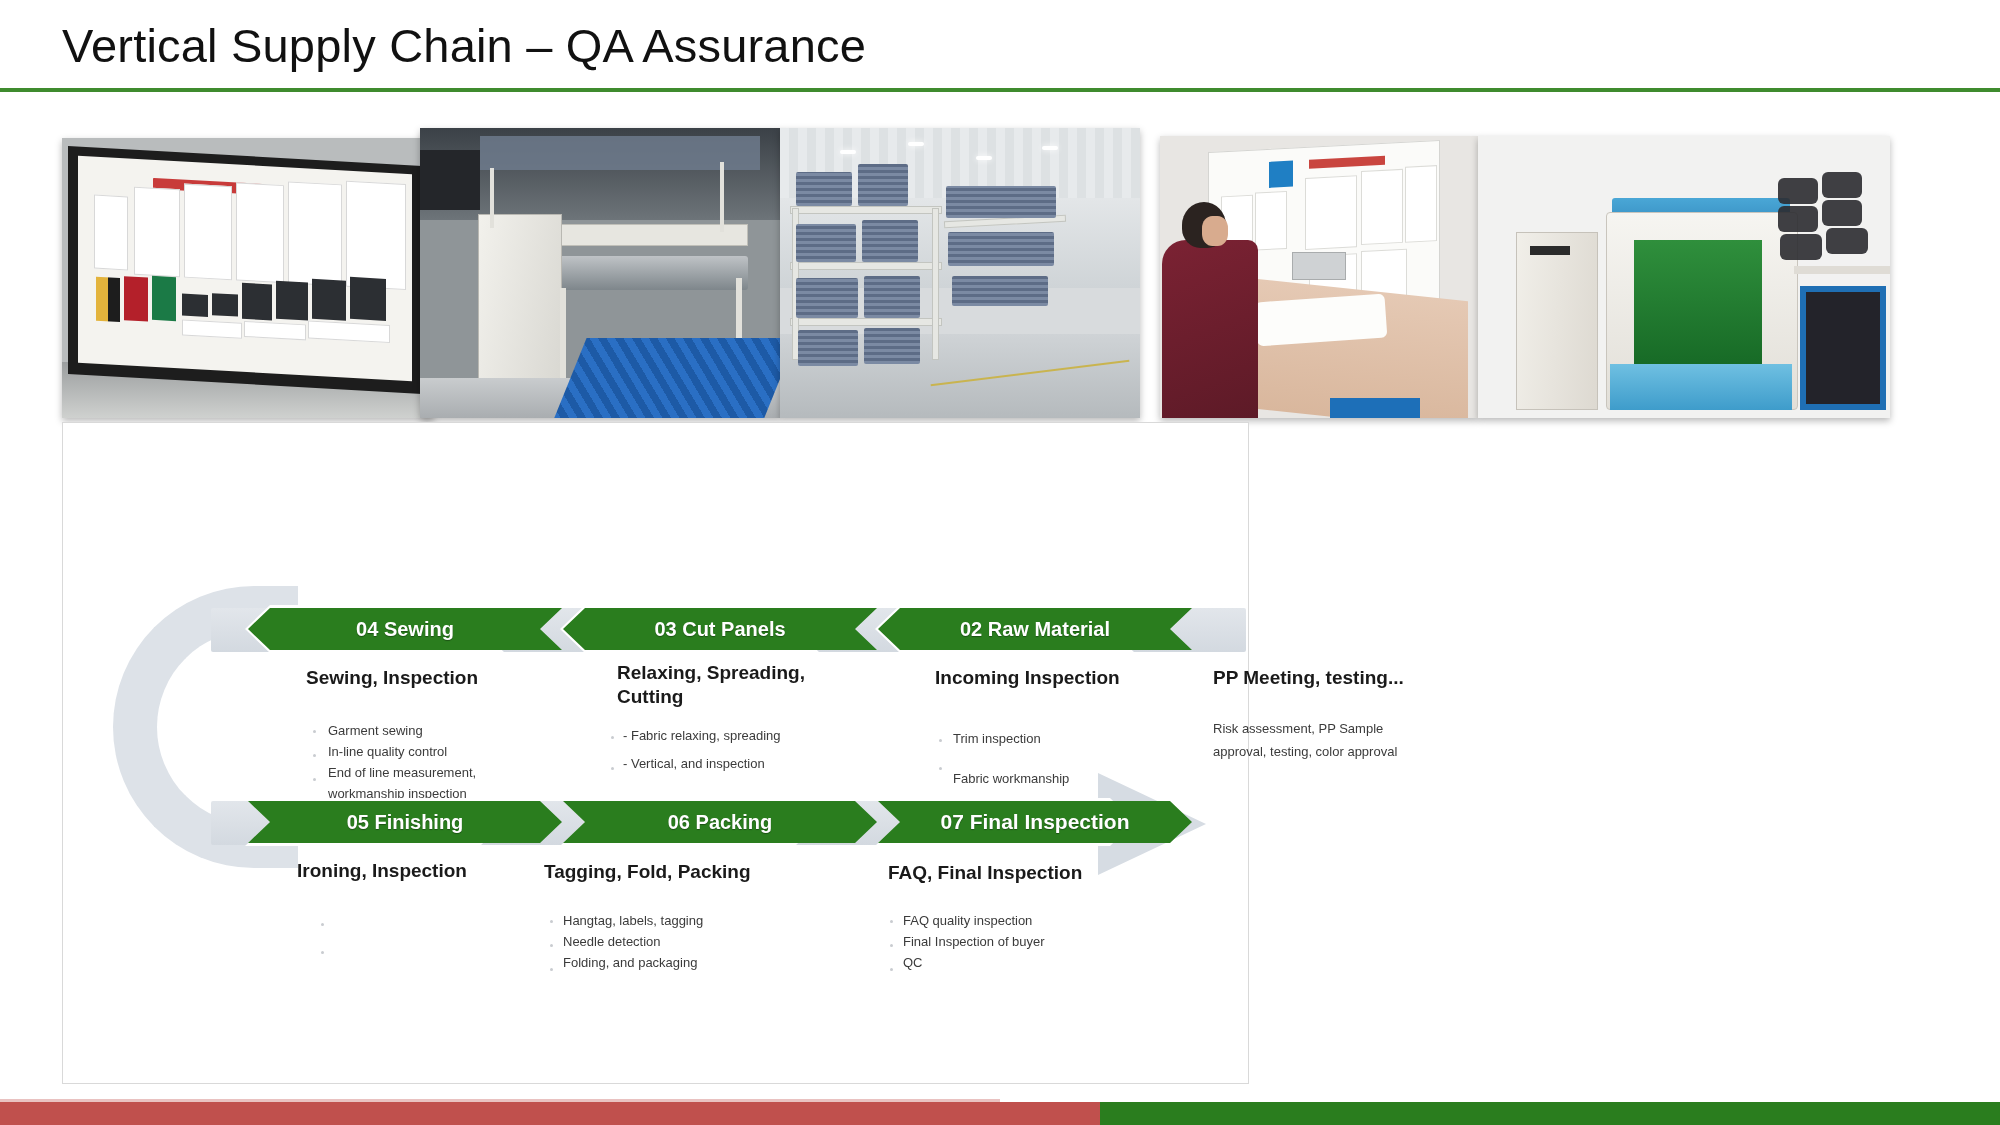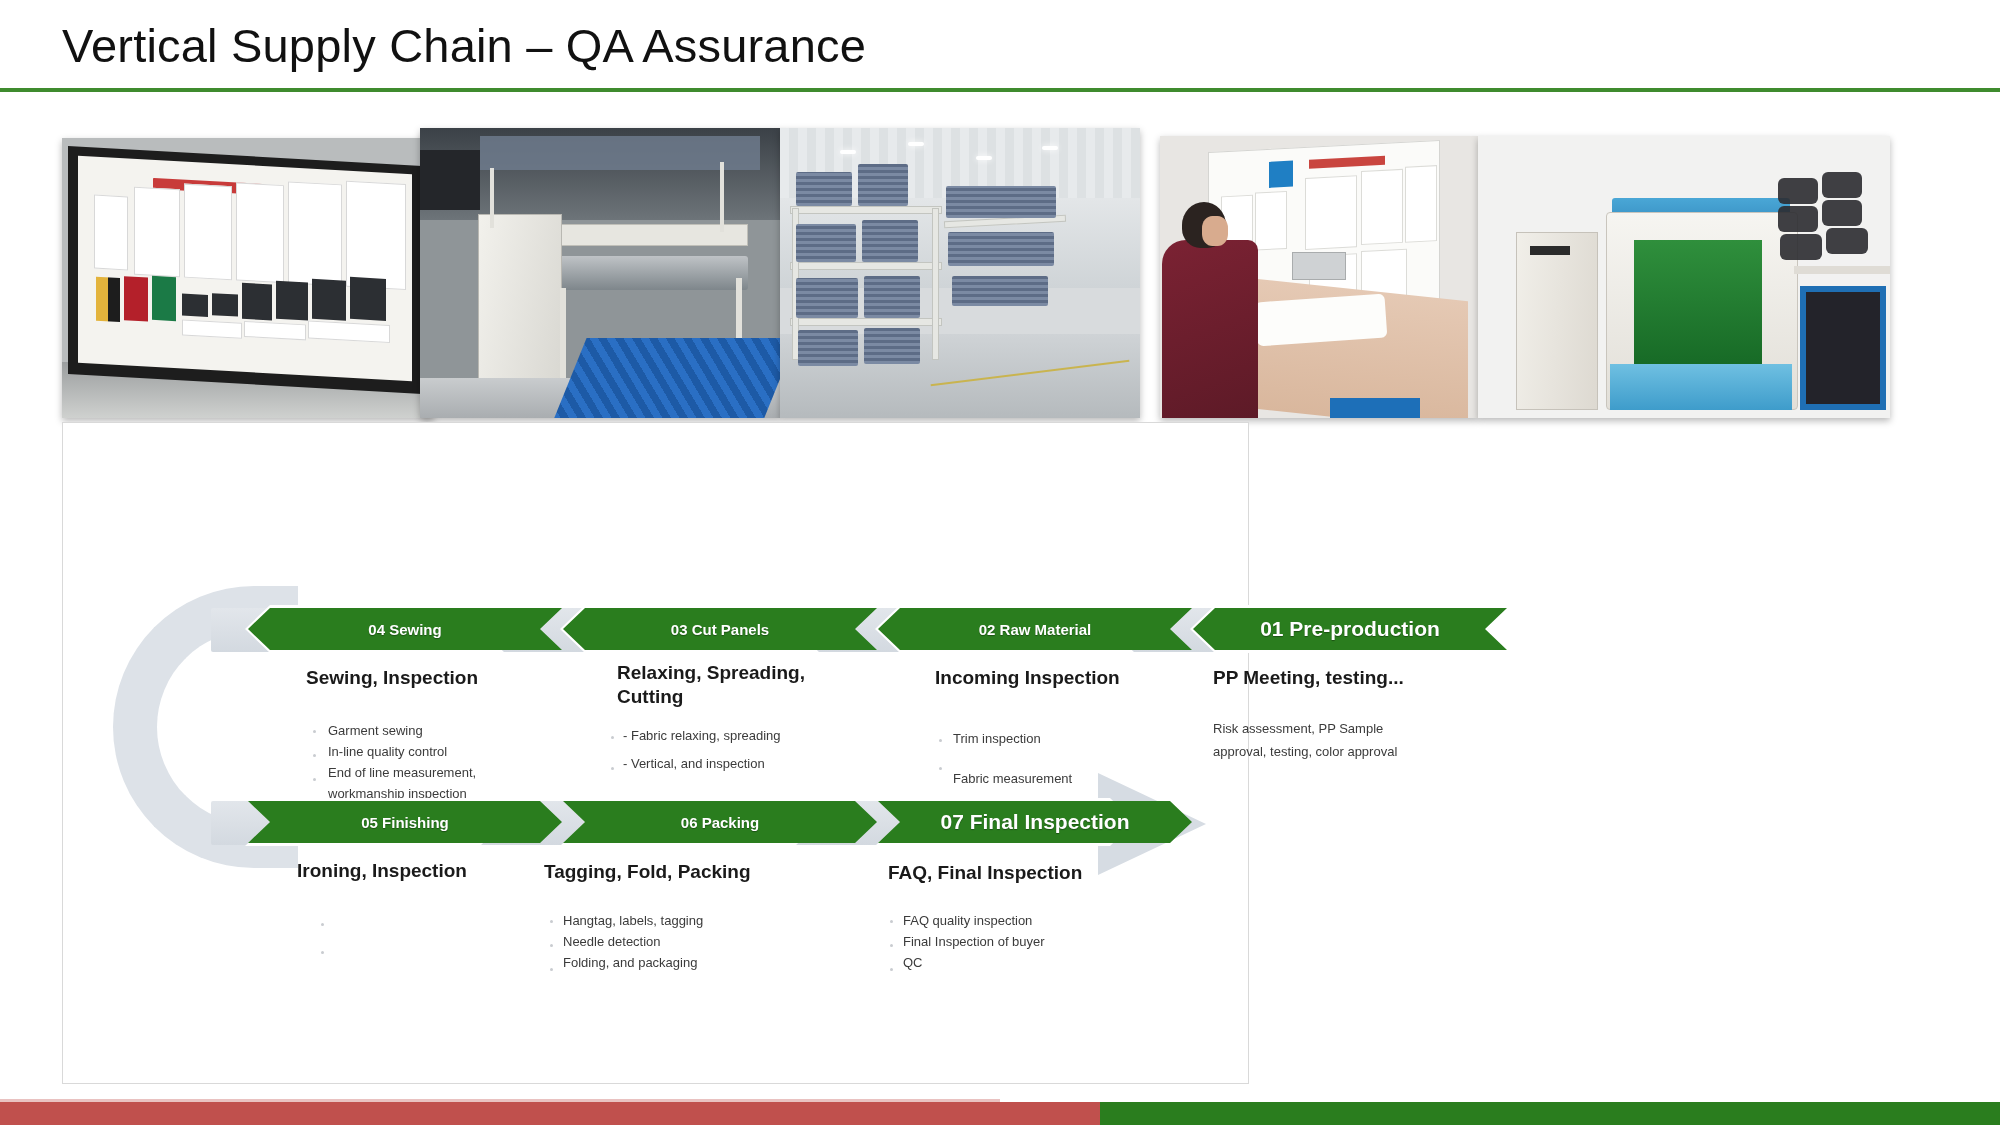--- a/index.html
+++ b/index.html
@@ -152,21 +152,21 @@
   #big-arrow{position:absolute;left:935px;top:350px;width:208px;height:102px;}
   #big-arrow .shaft{position:absolute;left:0;top:30px;width:110px;height:42px;
     background:#d6dce3;}
   #big-arrow .head{position:absolute;left:100px;top:0;width:0;height:0;
     border-top:51px solid transparent;border-bottom:51px solid transparent;
     border-left:108px solid #d6dce3;}
 
   
   .chev{
     position:absolute;height:42px;display:flex;align-items:center;justify-content:center;
-    background:#2a7d1e;color:#ffffff;font-weight:bold;font-size:15px;white-space:nowrap;
+    background:#2a7d1e;color:#ffffff;font-weight:bold;font-size:20px;white-space:nowrap;
     filter:drop-shadow(0 2px 2px rgba(0,0,0,.25));
   }
   .chev.left{ clip-path:polygon(22px 0, 100% 0, calc(100% - 22px) 50%, 100% 100%, 22px 100%, 0 50%); padding:0 30px;}
   .chev.right{clip-path:polygon(0 0, calc(100% - 22px) 0, 100% 50%, calc(100% - 22px) 100%, 0 100%, 22px 50%); padding:0 30px;}
   .chev .txt{display:block;text-shadow:0 1px 1px rgba(0,0,0,.35);}
 
   
   .chev-wrap{position:absolute;}
   .chev-wrap .outline{
     position:absolute;left:-3px;top:-3px;height:48px;background:#ffffff;
@@ -356,31 +356,25 @@
 
   <div class="chev-wrap" style="left:815px;top:185px;">
     <div class="outline left" style="width:260px;"></div>
     <div class="chev left" style="position:relative;width:254px;">
       <span class="txt">02 Raw Material</span>
     </div>
   </div>
   <div class="step-head" style="left:872px;top:243px;width:240px;">Incoming Inspection</div>
   <div class="step-body" style="left:890px;top:305px;width:230px;">
     <div class="li" style="margin-bottom:19px;">Trim inspection</div>
-    <div class="li">Fabric measurement</div>
+    <div class="li">Fabric workmanship</div>
   </div>
   <div class="bullet-dot" style="left:876px;top:316px;"></div>
   <div class="bullet-dot" style="left:876px;top:344px;"></div>
 
-  <div class="chev-wrap" style="left:1130px;top:185px;">
-    <div class="outline left" style="width:260px;"></div>
-    <div class="chev left" style="position:relative;width:254px;font-size:21px;">
-      <span class="txt">01 Pre-production</span>
-    </div>
-  </div>
   <div class="step-head" style="left:1150px;top:243px;width:240px;">PP Meeting, testing...</div>
   <div class="step-body wrap" style="left:1150px;top:294px;width:222px;line-height:1.8;">
     <div class="li">Risk assessment,  PP Sample approval, testing, color approval</div>
   </div>
 
   <div class="chev-wrap" style="left:185px;top:378px;">
     <div class="outline right" style="width:260px;"></div>
     <div class="chev right" style="position:relative;width:254px;">
       <span class="txt">05 Finishing</span>
     </div>

